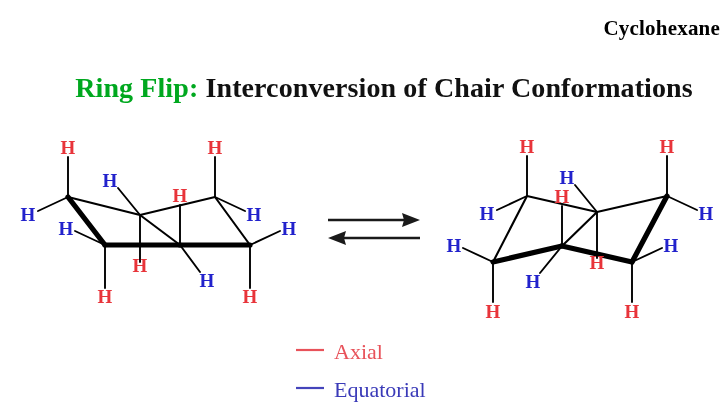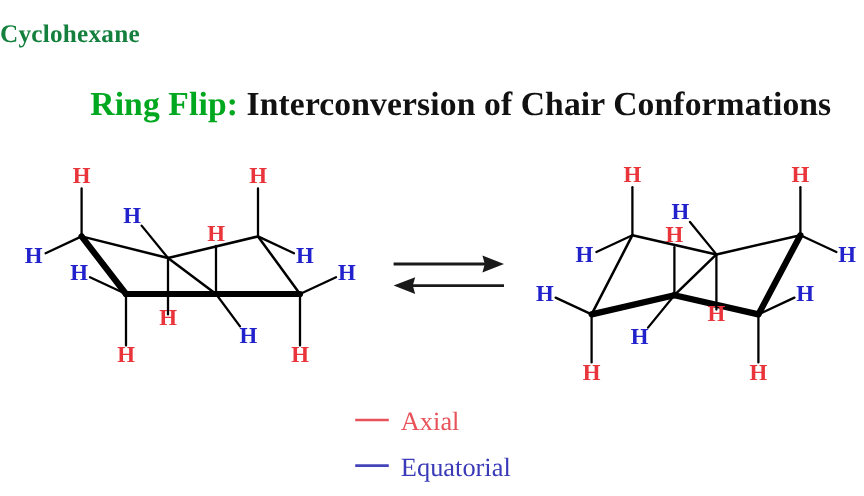--- a/index.html
+++ b/index.html
@@ -18,25 +18,25 @@
     position: relative;
     width: 720px;
     height: 413px;
     background: #ffffff;
   }
   .title-main {
     position: absolute;
     top: 16px;
     left: 0;
     width: 720px;
-    text-align: left;
+    text-align: right;
     font-family: "Liberation Serif", serif;
     font-size: 21px;
     font-weight: bold;
-    color: #15803d;
+    color: #000000;
     letter-spacing: 0.2px;
   }
   .title-sub {
     position: absolute;
     top: 72px;
     left: 0;
     width: 720px;
     text-align: center;
     font-family: "Liberation Serif", serif;
     font-size: 28px;

